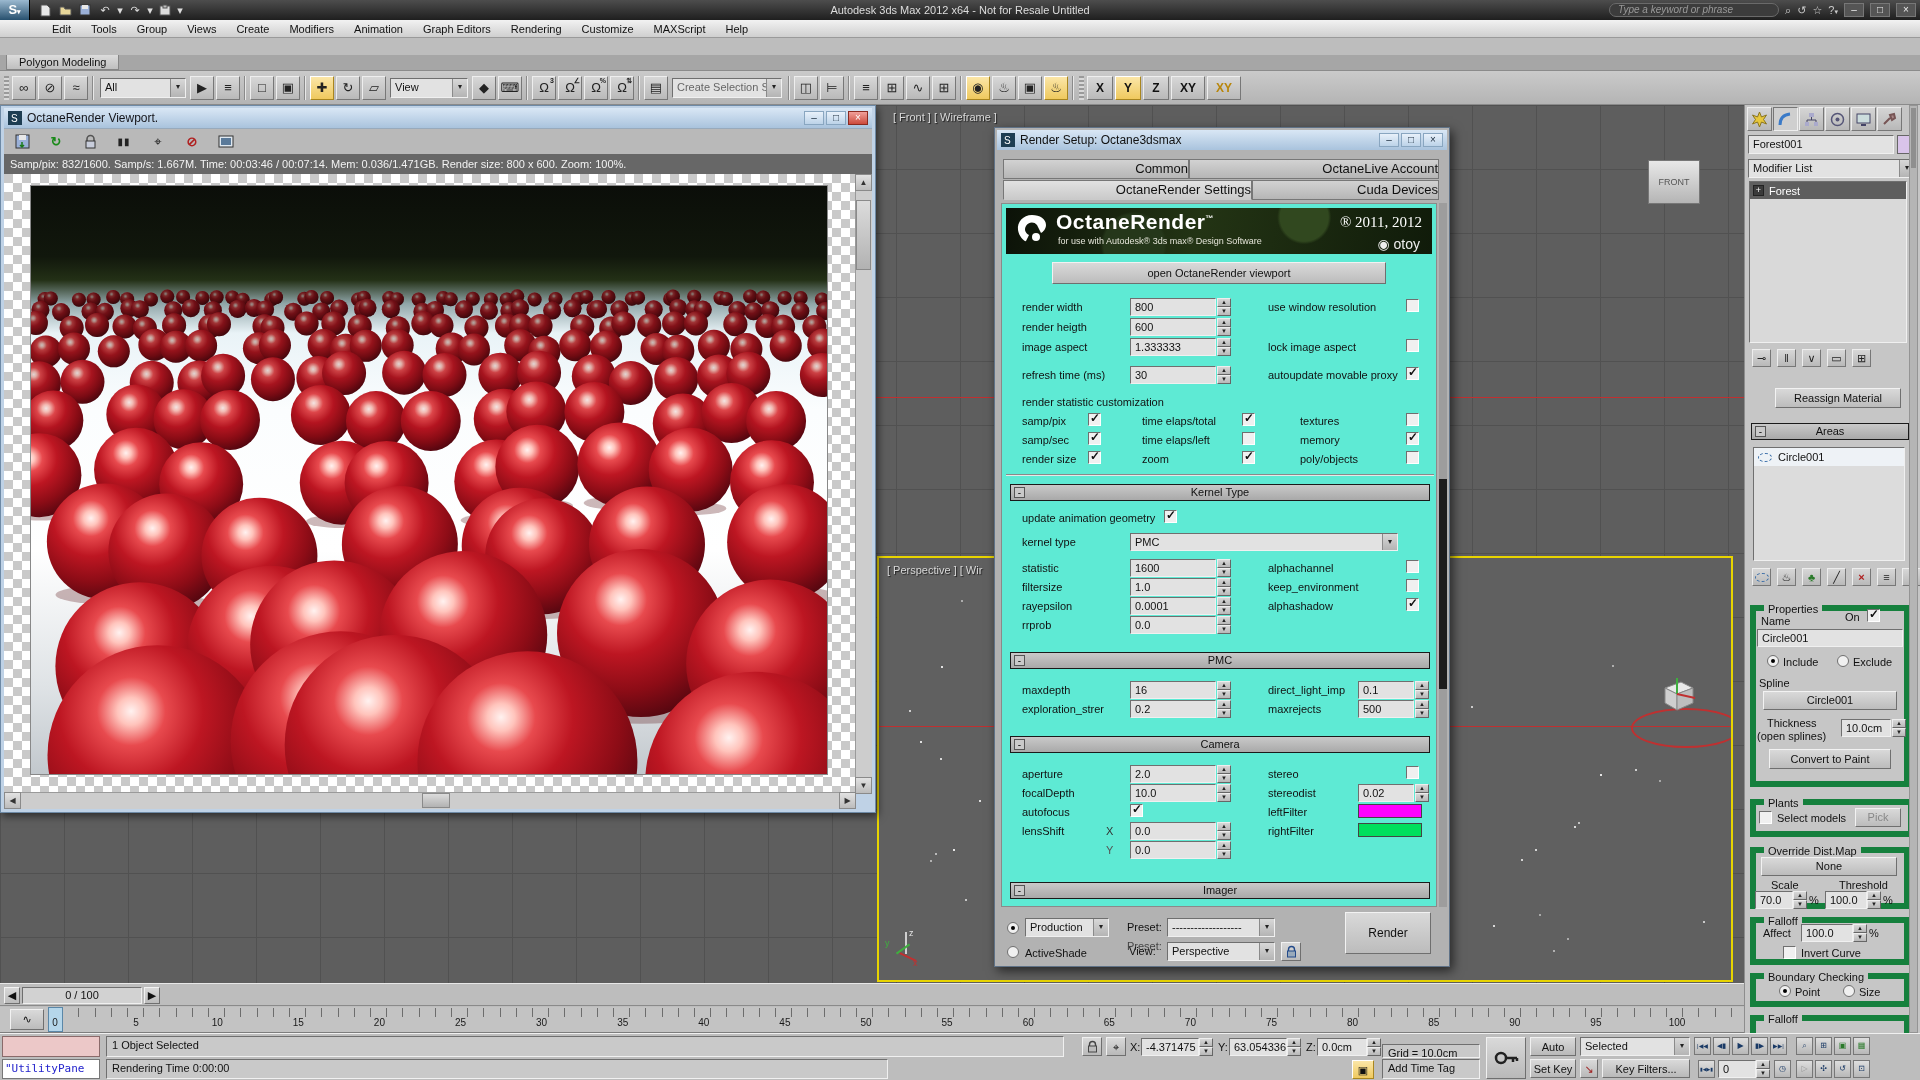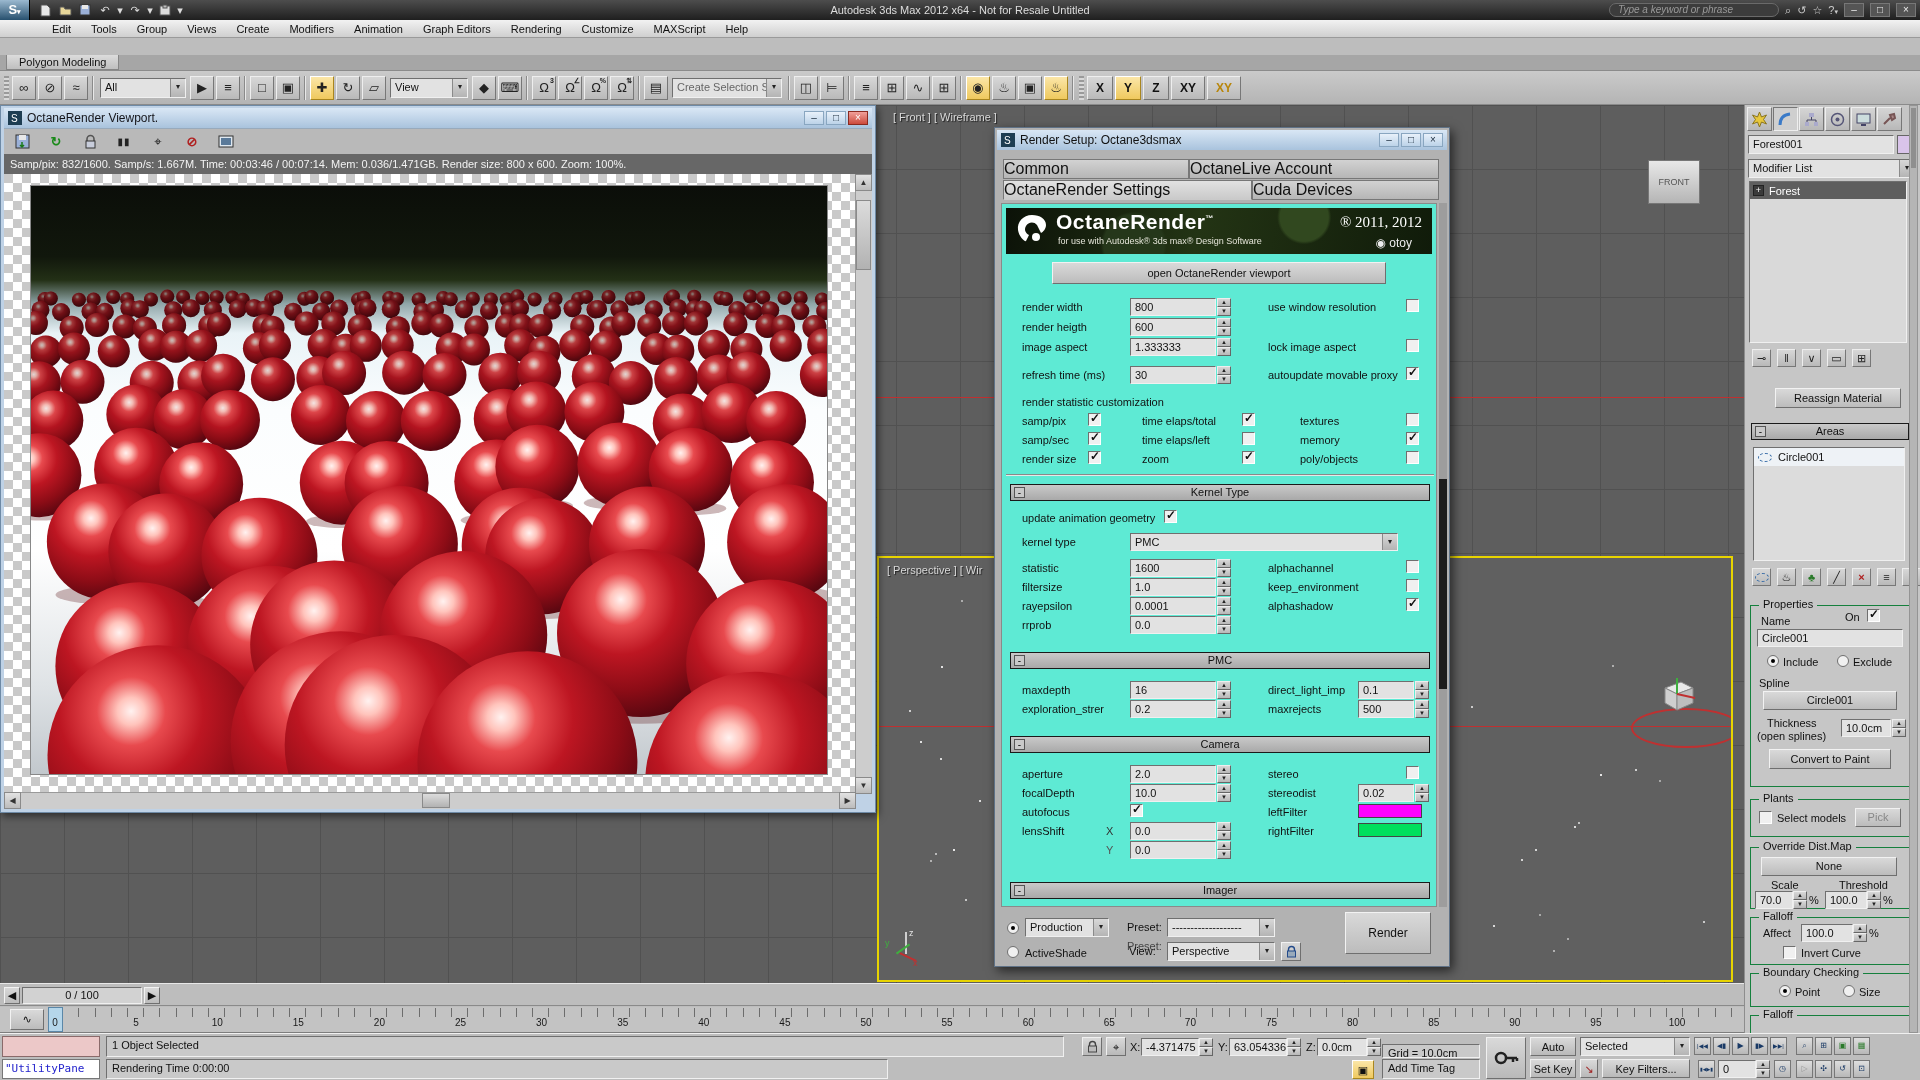--- a/index.html
+++ b/index.html
@@ -12,21 +12,21 @@
 .cb.on::after{content:"✓";position:absolute;left:1px;top:-3px;font-size:12px;font-weight:bold;color:#101010}
 .rad{width:12px;height:12px;border-radius:50%;background:#f0f0f0;border:1px solid #6f6f6f;position:relative;display:inline-block;vertical-align:middle}
 .rad.on::after{content:"";position:absolute;left:3px;top:3px;width:4px;height:4px;border-radius:50%;background:#000}
 .sp{width:14px;display:inline-flex;flex-direction:column;vertical-align:top}
 .sp i{flex:1;background:linear-gradient(#d8d8d8,#b8b8b8);border:1px solid;border-color:#eee #666 #666 #eee;font-style:normal;font-size:6px;line-height:7px;text-align:center;color:#222}
 .ddl{display:flex;background:#e2e2e2;border:1px solid;border-color:#6f6f6f #f0f0f0 #f0f0f0 #6f6f6f}
 .ddl .tx{flex:1;padding:1px 4px;white-space:nowrap;overflow:hidden;line-height:14px}
 .ddl .ar{width:15px;background:linear-gradient(#d8d8d8,#b4b4b4);border-left:1px solid #8a8a8a;text-align:center;font-size:8px;line-height:16px;color:#222}
 .roll{position:absolute;height:17px;border:1px solid #1a1a1a;background:linear-gradient(#c9c9c9,#a9a9a9);text-align:center;line-height:15px;font-size:11px}
 .roll .minus{position:absolute;left:3px;top:2px;width:11px;height:11px;border:1px solid #555;background:#c9c9c9;font-size:10px;line-height:9px;text-align:center}
-.grp{position:absolute;border:1px solid #15803d;border-radius:0}
+.grp{position:absolute;border:6px solid #15803d;border-radius:0}
 .grp>.leg{position:absolute;top:-8px;left:8px;background:#c6c6c6;padding:0 4px;font-size:11px}
 .ico{display:inline-flex;align-items:center;justify-content:center;width:24px;height:24px;margin:1px;background:linear-gradient(#d7d7d7,#b9b9b9);border:1px solid;border-color:#eee #777 #777 #eee;font-size:13px;color:#222}
 .ico.sm{width:19px;height:18px;font-size:11px}
 .hl{background:linear-gradient(#fbe6a8,#efc95e)!important;border-color:#fff #a9861f #a9861f #fff!important}
 .sep{width:2px;height:24px;margin:1px 3px;border-left:1px solid #8a8a8a;border-right:1px solid #e8e8e8}
 .grip{width:5px;height:24px;margin:1px 2px;background:repeating-linear-gradient(180deg,#9a9a9a 0 2px,#d8d8d8 2px 4px)}
 
 #titlebar{left:0;top:0;width:1920px;height:20px;background:linear-gradient(#4d4d4d,#1f1f1f);display:flex;align-items:center;color:#e5e5e5}
 #logo{width:30px;height:20px;background:linear-gradient(#9bb9d0,#27506e);color:#fff;font-weight:bold;font-size:13px;text-align:center;line-height:19px;border-right:1px solid #000}
 .qat{display:flex;align-items:center;gap:2px;margin-left:6px}
@@ -79,31 +79,31 @@
 #octstats{position:absolute;left:3px;top:48px;right:3px;height:20px;background:#676767;color:#f2f2f2;font-size:11px;line-height:20px;padding-left:6px;white-space:nowrap}
 #octcanvas{position:absolute;left:3px;top:68px;width:852px;height:620px;background:repeating-conic-gradient(#ffffff 0 25%,#c9c9c9 0 50%) 0 0/18px 18px}
 #octimg{position:absolute;left:27px;top:12px;width:796px;height:588px;box-shadow:0 0 0 1px #888}
 #octvsb{position:absolute;right:3px;top:68px;width:17px;height:620px;background:#cdcdcd;border-left:1px solid #9a9a9a}
 #octhsb{position:absolute;left:3px;bottom:3px;width:852px;height:17px;background:#cdcdcd;border-top:1px solid #9a9a9a}
 .sbbtn{position:absolute;width:17px;height:17px;background:linear-gradient(#e2e2e2,#bcbcbc);border:1px solid #8a8a8a;font-size:8px;line-height:15px;text-align:center;color:#333}
 .sbthumb{position:absolute;background:linear-gradient(#dcdcdc,#b2b2b2);border:1px solid #8a8a8a}
 
 #dlg{left:994px;top:127px;width:456px;height:840px;background:#b2b2b2;border:1px solid #5f7287;box-shadow:3px 4px 10px rgba(0,0,0,.6)}
 #dlgtitle{position:absolute;left:2px;top:2px;right:2px;height:20px;background:linear-gradient(#d9e7f5,#a9c3dd);display:flex;align-items:center;padding:0 4px;font-size:12px}
-.dtab{position:absolute;height:20px;background:linear-gradient(#d2d2d2,#b6b6b6);border:1px solid #777;text-align:left;line-height:18px;font-size:16px}
+.dtab{position:absolute;height:20px;background:linear-gradient(#d2d2d2,#b6b6b6);border:1px solid #777;text-align:right;line-height:18px;font-size:13px}
 .dtab.active{background:linear-gradient(#e2e2e2,#cacaca);border-bottom-color:#cacaca}
 #dlgbody{position:absolute;left:6px;top:75px;width:436px;height:704px;border:1px solid #8a8a8a;background:#5eead4;overflow:hidden}
 #dlgscroll{position:absolute;left:444px;top:75px;width:8px;height:704px;background:#9d9d9d}
 #dlgscroll .th{position:absolute;left:0;width:8px;top:276px;height:210px;background:#1c1c1c}
 #banner{position:absolute;left:4px;top:4px;width:426px;height:46px;background:radial-gradient(circle at 70% 20%,#31481f 0 8%,transparent 9%),radial-gradient(circle at 30% 80%,#25371a 0 10%,transparent 11%),linear-gradient(100deg,#0c1208,#233414 45%,#101b0a);color:#fff;overflow:hidden}
 #banner .brand{position:absolute;left:50px;top:2px;font-size:21px;font-weight:bold;letter-spacing:.5px}
 #banner .brand sup{font-size:8px}
 #banner .sub{position:absolute;left:52px;top:28px;font-size:9px;color:#e4e4d8}
 #banner .yr{position:absolute;right:10px;top:6px;font-family:"Liberation Serif",serif;font-size:15px}
-#banner .ot{position:absolute;right:20px;top:28px;font-size:12px;color:#eee}
+#banner .ot{position:absolute;right:12px;top:28px;font-size:14px;color:#eee}
 .dl{position:absolute;font-size:11px;white-space:nowrap}
 .df{position:absolute;height:18px}
 .dcb{position:absolute}
 .swatch{position:absolute;width:64px;height:14px;border:1px solid #444}
 #dlgfooter{position:absolute;left:0;top:782px;width:456px;height:58px}
 
 #panel{left:1744px;top:105px;width:176px;height:928px;background:#c6c6c6;border-left:1px solid #8d8d8d}
 #ptabs{position:absolute;left:2px;top:2px;display:flex;gap:1px}
 .ptab{width:25px;height:24px;display:inline-flex;align-items:center;justify-content:center;background:linear-gradient(#d5d5d5,#b8b8b8);border:1px solid;border-color:#eee #777 #777 #eee}
 .ptab.active{background:#cfcfcf;border-color:#777 #eee #eee #777}

